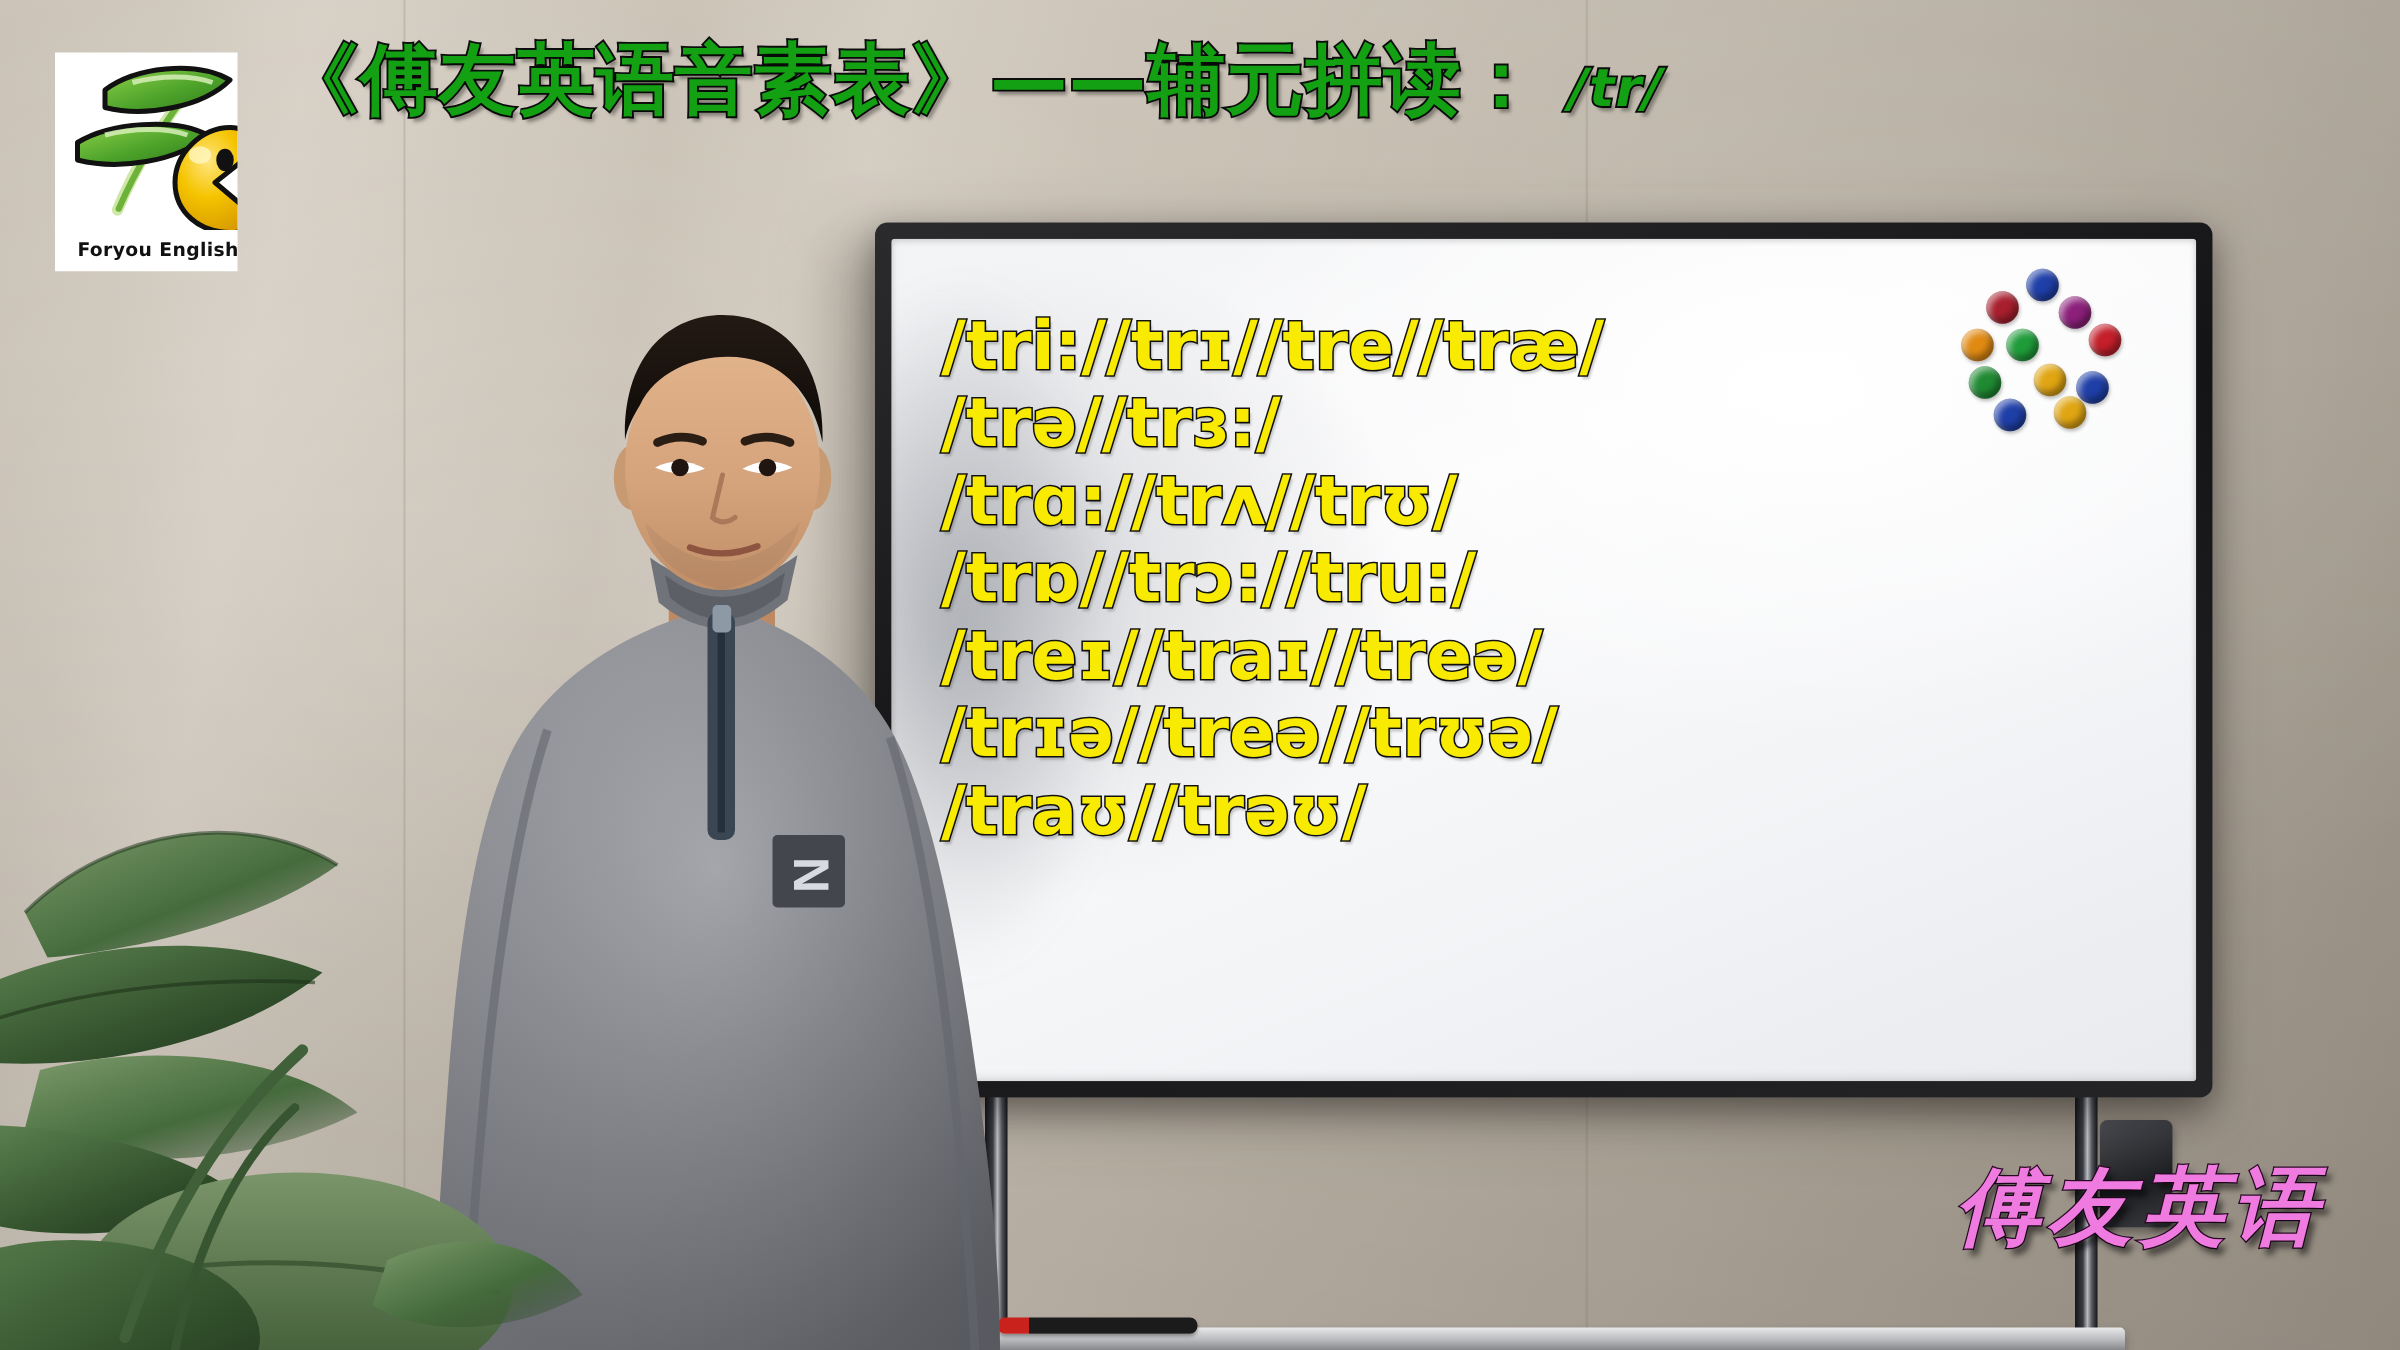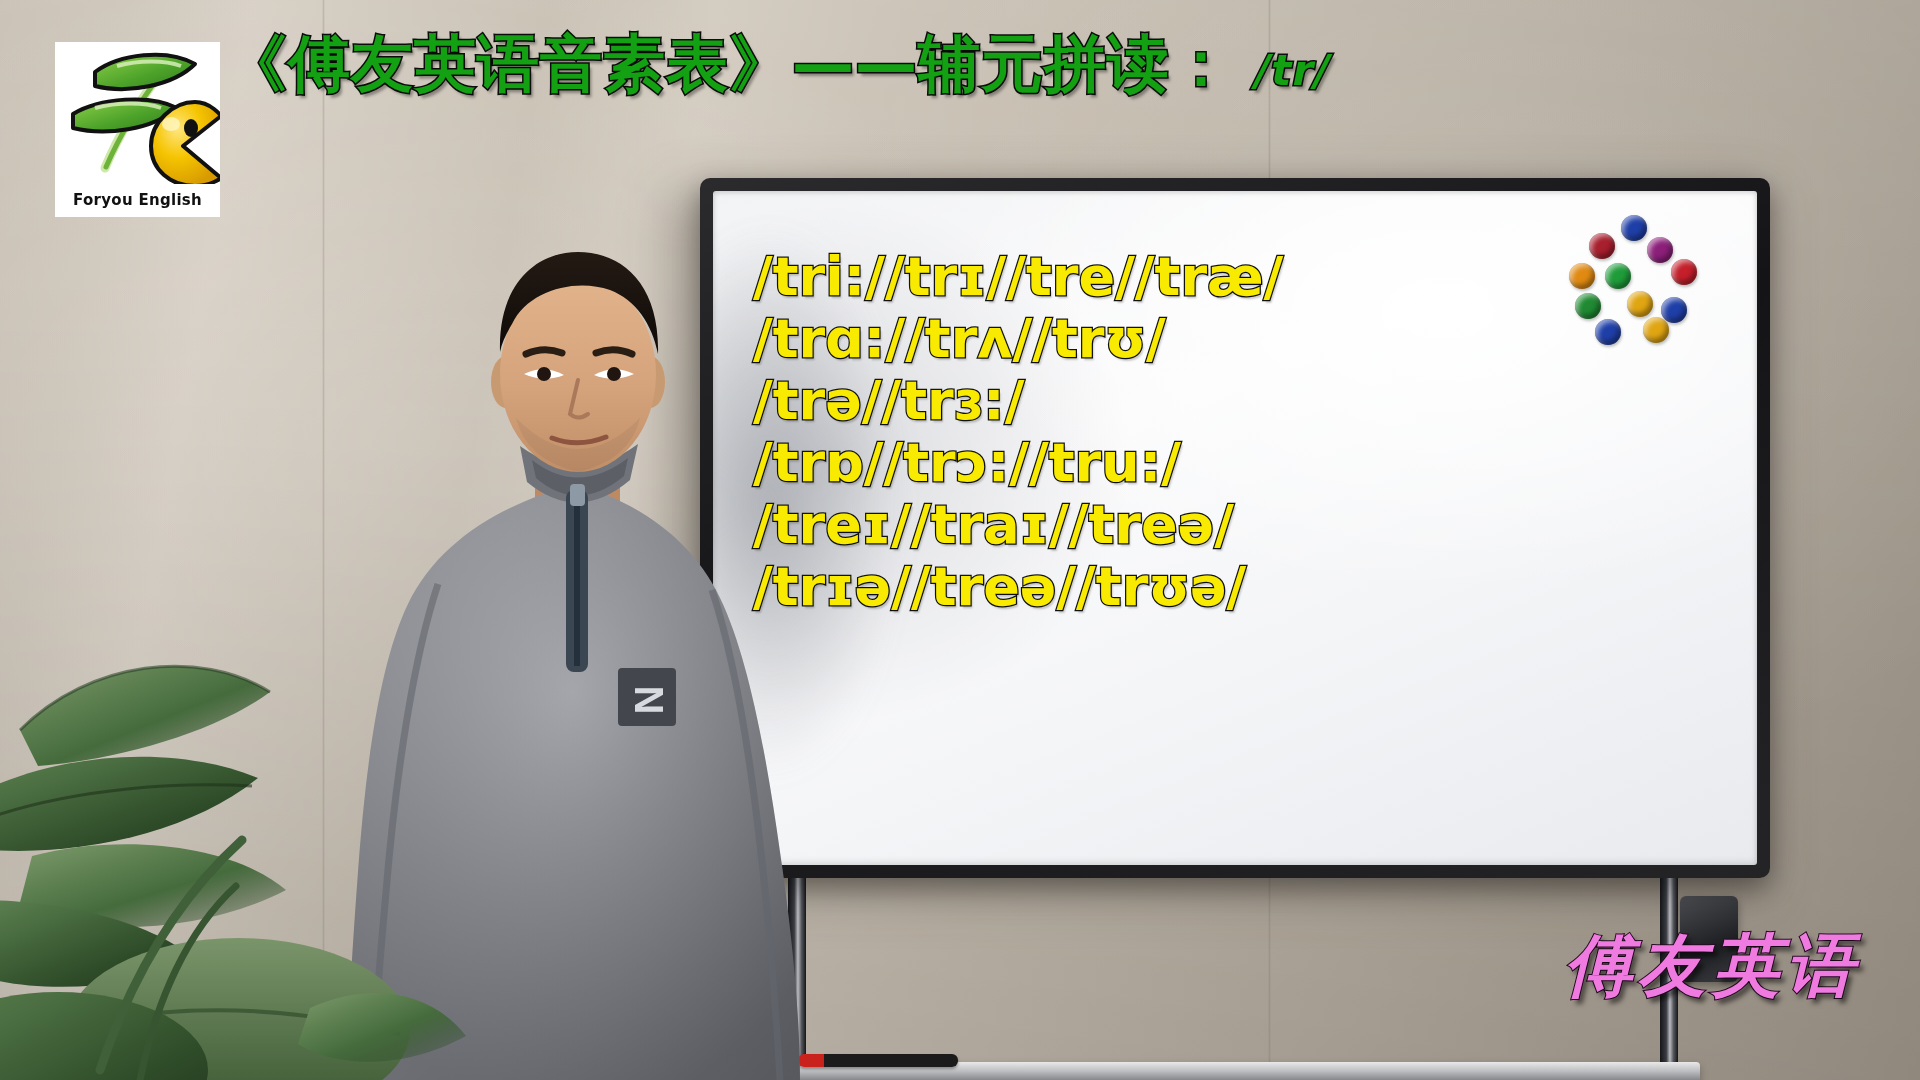--- a/index.html
+++ b/index.html
@@ -43,23 +43,23 @@
   
   .header {
     position: absolute;
     left: 0; top: 0;
     width: 1920px;
     height: 150px;
     z-index: 40;
   }
   .logo-box {
     position: absolute;
-    left: 55px;
+    left: 44px;
     top: 42px;
-    width: 165px;
+    width: 146px;
     height: 175px;
     background: #ffffff;
     overflow: hidden;
   }
   .logo-art {
     position: absolute;
     left: 0; top: 0;
     width: 165px;
     height: 142px;
   }
@@ -313,25 +313,26 @@
             <div class="magnet" style="left: 110px; top: 44px; background: rgb(196, 31, 42);"></div>
             <div class="magnet" style="left: 14px; top: 78px; background: rgb(31, 138, 50);"></div>
             <div class="magnet" style="left: 66px; top: 76px; background: rgb(224, 165, 18);"></div>
             <div class="magnet" style="left: 100px; top: 82px; background: rgb(31, 63, 168);"></div>
             <div class="magnet" style="left: 34px; top: 104px; background: rgb(31, 63, 168);"></div>
             <div class="magnet" style="left: 82px; top: 102px; background: rgb(224, 165, 18);"></div>
           </div>
 
         <div class="board-text" id="board-text">
             <div>/tri://trɪ//tre//træ/</div>
+            <div>/trə//trɜ:/</div>
             <div>/trɑ://trʌ//trʊ/</div>
-            <div>/trə//trɜ:/</div>
             <div>/trɒ//trɔ://tru:/</div>
             <div>/treɪ//traɪ//treə/</div>
             <div>/trɪə//treə//trʊə/</div>
+            <div>/traʊ//trəʊ/</div>
           </div>
 
         <div class="board-inner-edge"></div>
       </div>
     </div>
   </div>
 
   <div class="person">
     <svg viewBox="0 0 580 848" width="580" height="848">
       <defs>

